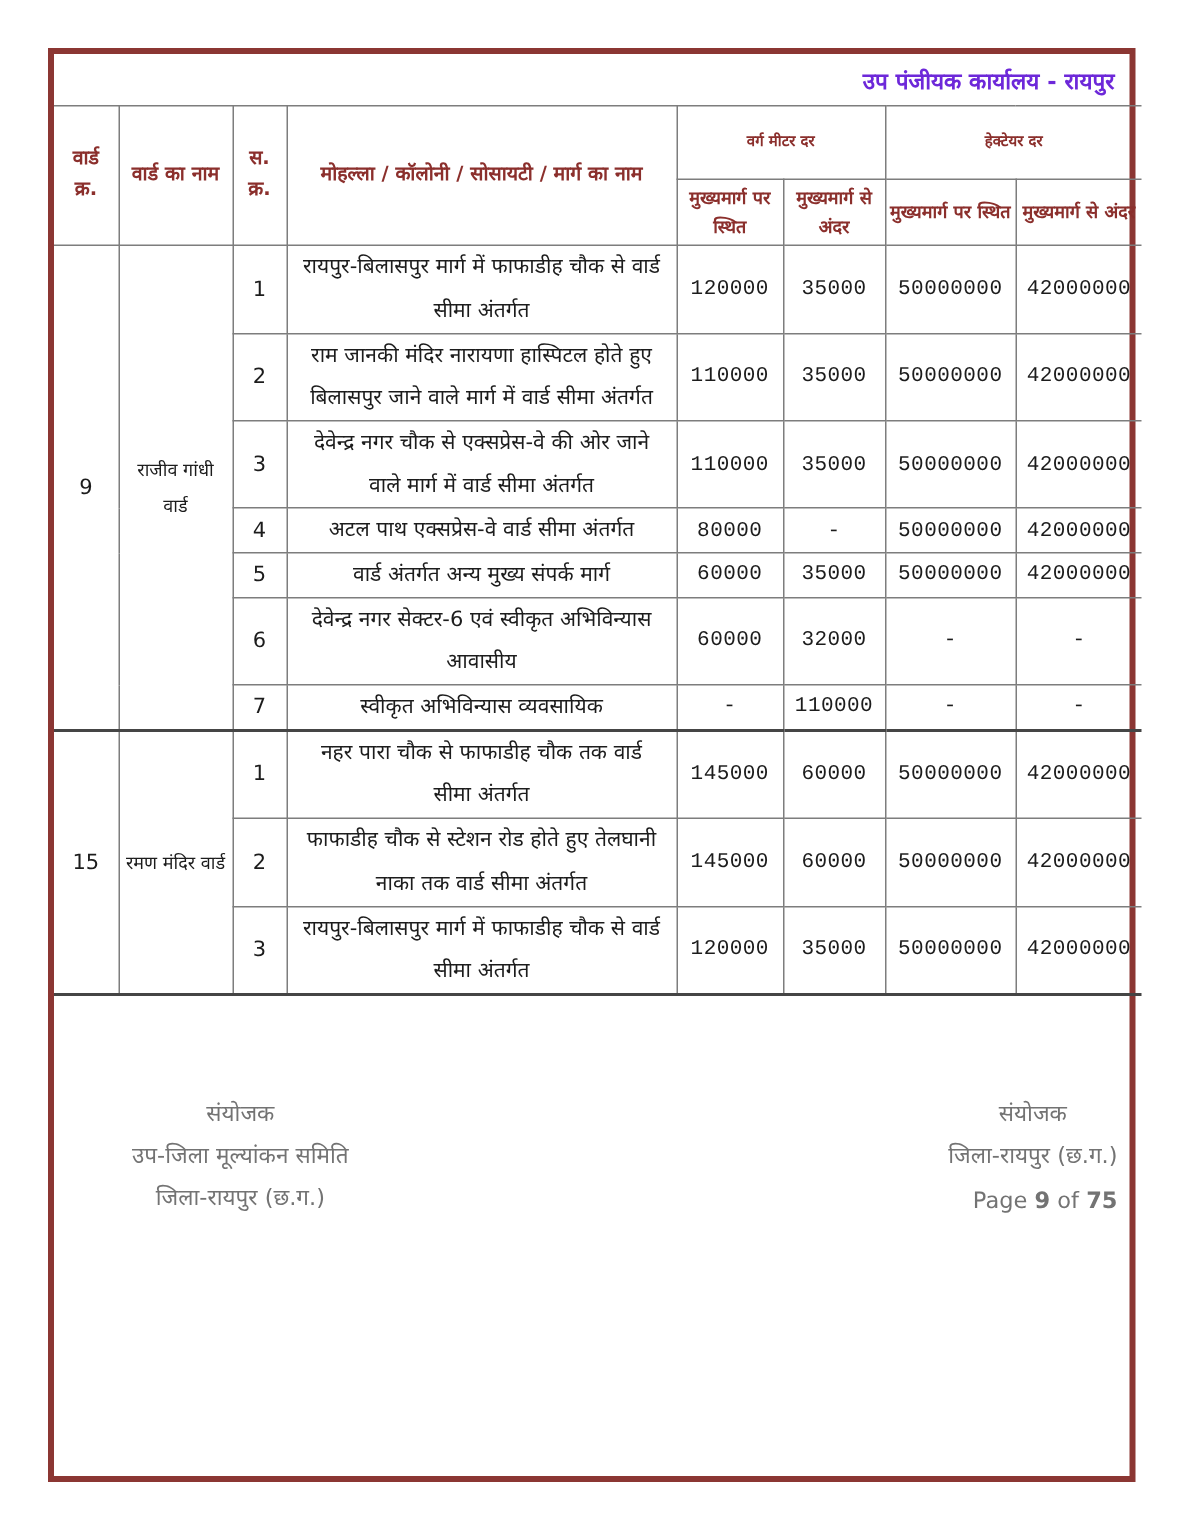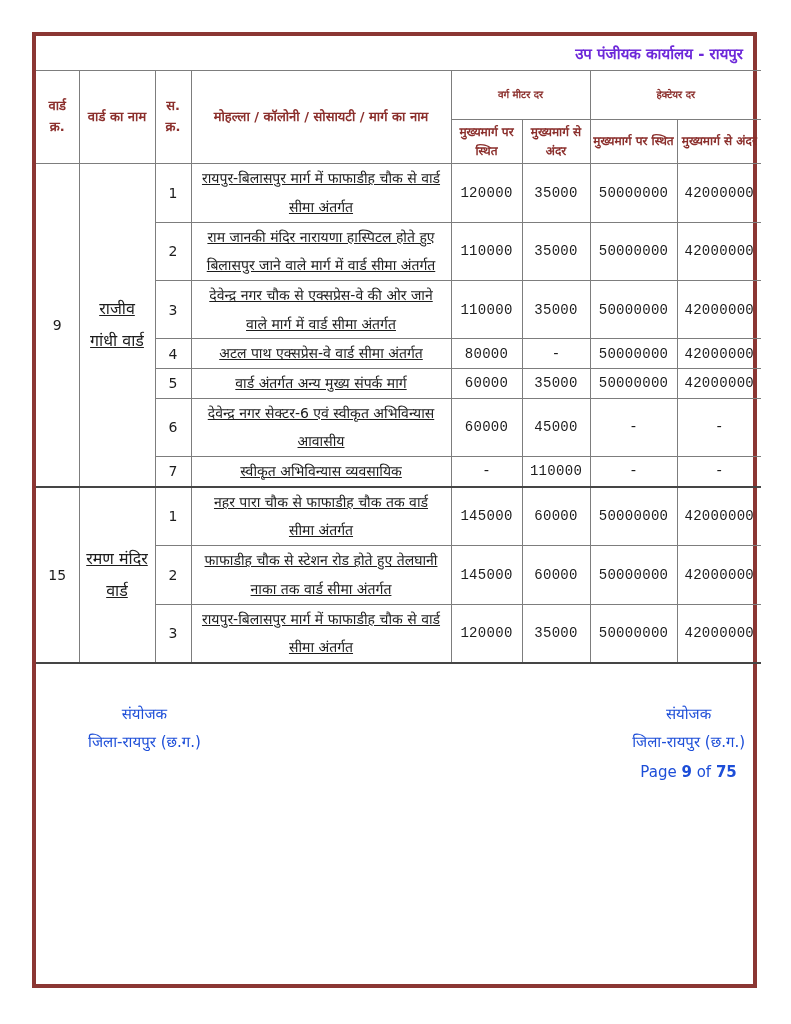--- a/index.html
+++ b/index.html
@@ -65,39 +65,41 @@
     color: #8b2f2c;
     font-weight: bold;
     font-size: 13px;
     line-height: 1.6;
   }
   thead th.group { font-size: 10px; padding: 16px 2px; }
   thead th.sub  { font-size: 12px; line-height: 1.55; padding: 3px 2px; }
 
   tbody td { font-size: 14px; }
   tbody td.ward-no   { font-size: 14px; }
-  tbody td.ward-name { font-size: 16px; line-height: 2; text-decoration: underline; }
+  tbody td.ward-name { font-size: 12px; line-height: 2; }
   tbody td.sn        { font-size: 14px; }
-  tbody td.locality  { font-size: 14px; line-height: 2.05; padding: 0 10px; text-decoration: underline; }
+  tbody td.locality  { font-size: 14px; line-height: 2.05; padding: 0 10px; }
   tbody td.num       { font-size: 14px; letter-spacing: 0.3px; font-family: Liberation Mono, monospace; }
   tr.ward-start td { border-top: 2px solid #454545; }
 
   
   .doc-footer {
     flex: 1;
     display: flex;
     justify-content: space-between;
     align-items: flex-start;
     padding: 36px 8px 0 52px;
     font-size: 15px;
-    color: #1d4ed8;
+    color: #737373;
+    margin-top: 28px;
   }
   .footer-block { text-align: center; line-height: 28px; }
   .footer-block .sig-line1 { padding: 0 0 0 0; }
   .page-line {
+    text-align: right;
     margin-top: 2px;
     font-size: 15px;
   }
   .page-line .b { font-weight: bold; }
 </style>
 </head>
 <body>
 
 <div class="page">
   <div class="border-box">
@@ -173,21 +175,21 @@
             <td class="locality">वार्ड अंतर्गत अन्य मुख्य संपर्क मार्ग</td>
             <td class="num">60000</td>
             <td class="num">35000</td>
             <td class="num">50000000</td>
             <td class="num edge-right">42000000</td>
           </tr>
           <tr>
             <td class="sn">6</td>
             <td class="locality">देवेन्द्र नगर सेक्टर-6 एवं स्वीकृत अभिविन्यास आवासीय</td>
             <td class="num">60000</td>
-            <td class="num">45000</td>
+            <td class="num">32000</td>
             <td class="num">-</td>
             <td class="num edge-right">-</td>
           </tr>
           <tr>
             <td class="sn">7</td>
             <td class="locality">स्वीकृत अभिविन्यास व्यवसायिक</td>
             <td class="num">-</td>
             <td class="num">110000</td>
             <td class="num">-</td>
             <td class="num edge-right">-</td>
@@ -217,20 +219,21 @@
             <td class="num">35000</td>
             <td class="num">50000000</td>
             <td class="num edge-right">42000000</td>
           </tr>
         </tbody>
     </table>
 
     <div class="doc-footer">
       <div class="footer-block">
         <div class="sig-line1">संयोजक</div>
+        <div>उप-जिला मूल्यांकन समिति</div>
         <div>जिला-रायपुर (छ.ग.)</div>
       </div>
       <div class="footer-block">
         <div class="sig-line1">संयोजक</div>
         <div>जिला-रायपुर (छ.ग.)</div>
         <div class="page-line">
           <span>Page</span>
           <span class="b">9</span>
           <span>of</span>
           <span class="b">75</span>

